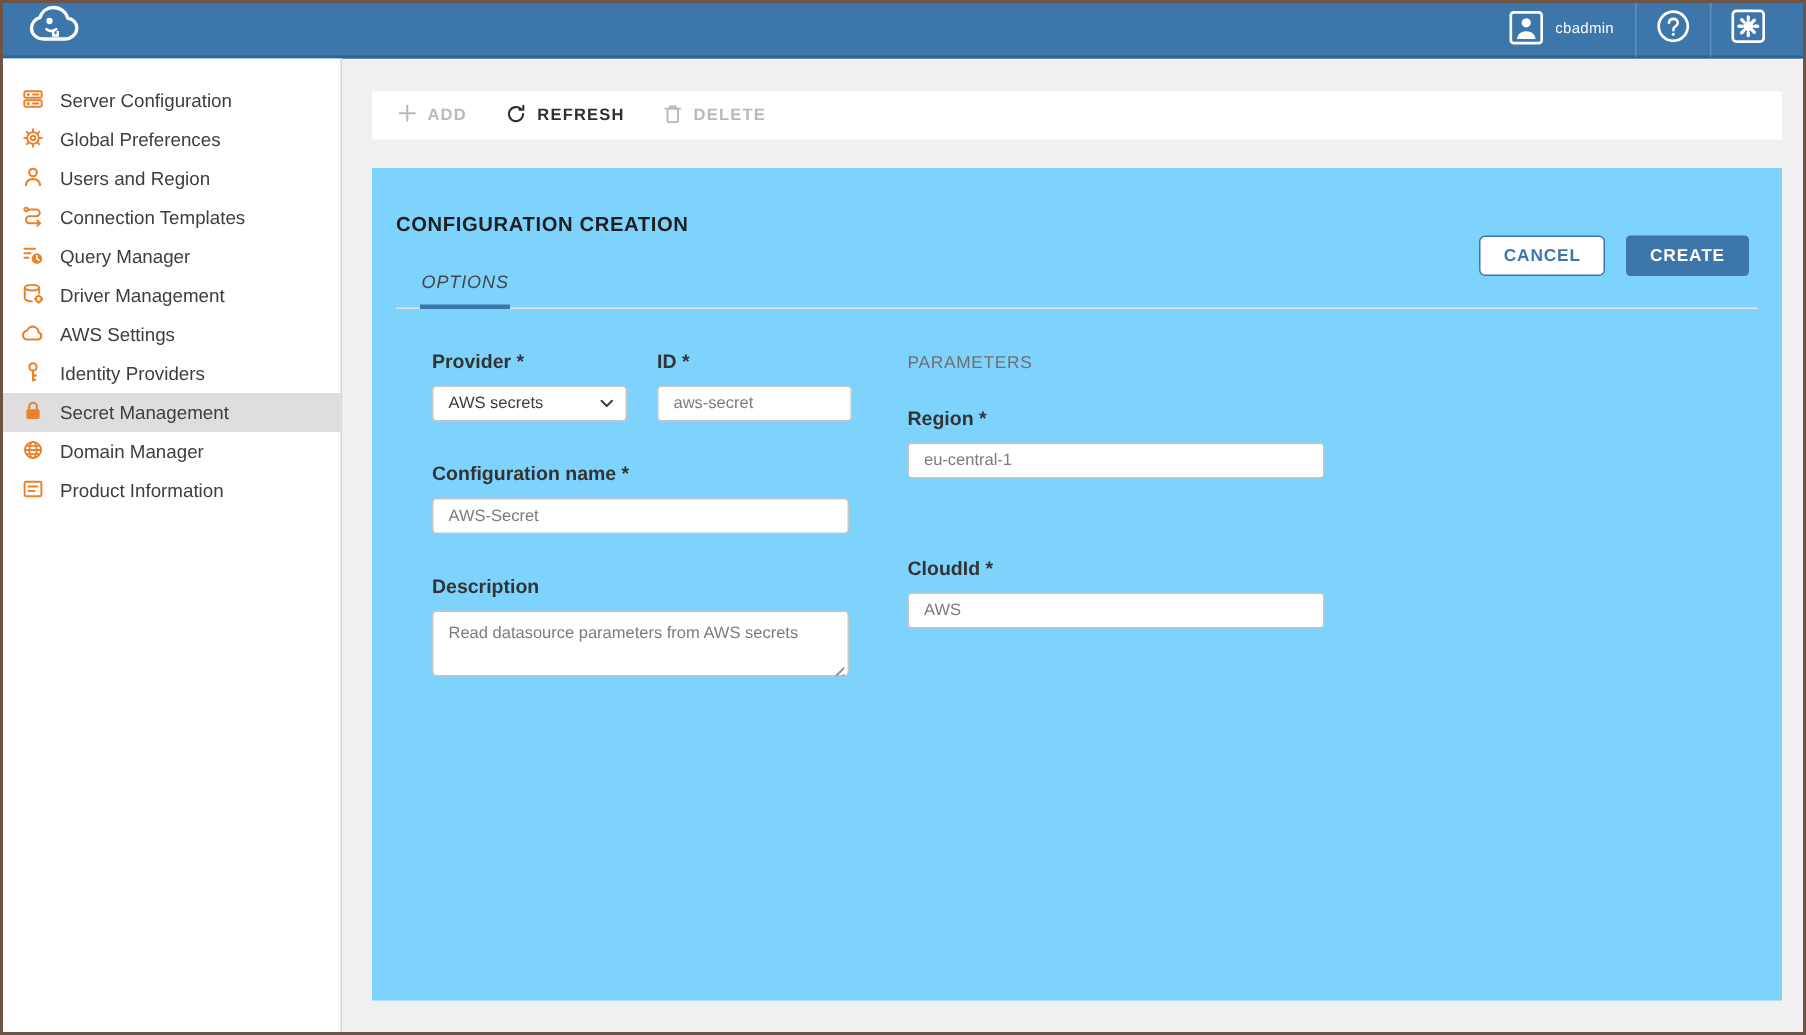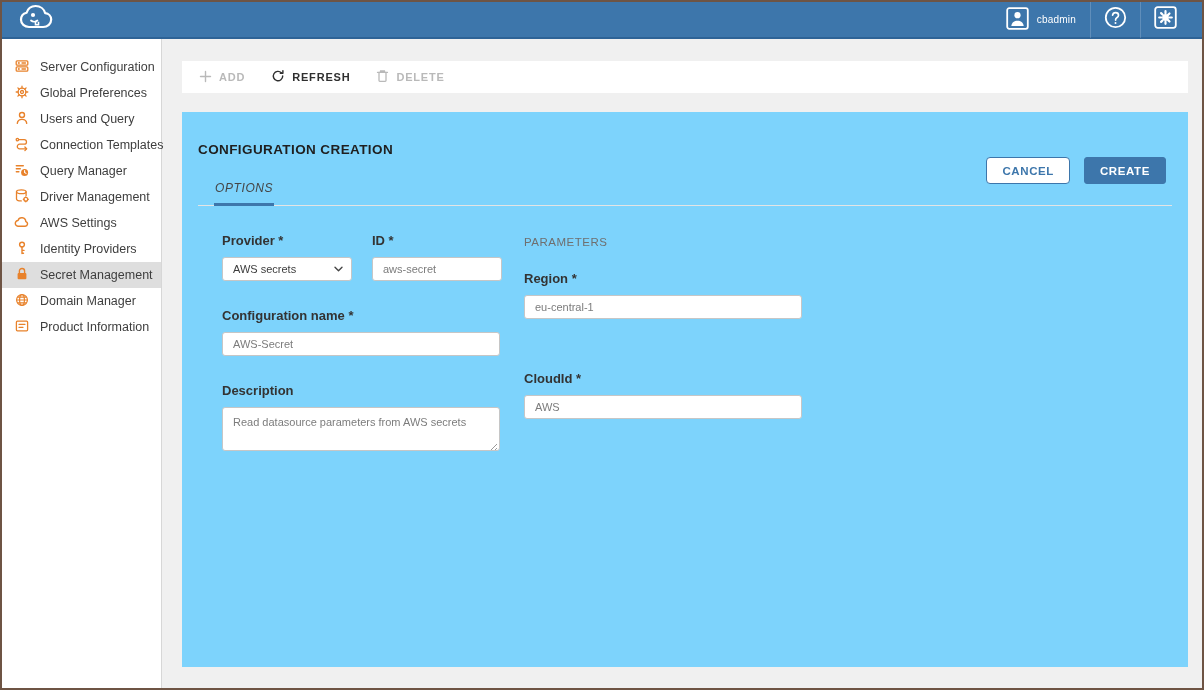--- a/index.html
+++ b/index.html
@@ -17,21 +17,21 @@
     display: flex; align-items: center; padding: 0 12px 0 13px; color: #fff;
   }
   .topbar-right { margin-left: auto; display: flex; align-items: center; height: 100%; }
   .user-chip { display: flex; align-items: center; gap: 8px; padding: 0 14px; height: 100%; }
   .user-chip span { font-size: 10px; letter-spacing: .2px; }
   .tb-sep { width: 1px; height: 37px; background: rgba(255,255,255,.18); }
   .tb-btn { padding: 0 13px; height: 100%; display: flex; align-items: center; cursor: pointer; }
   
   .app-body { display: flex; height: 649px; }
   .sidebar {
-    width: 160px; background: #fff; border-right: 1px solid #d7d7d7;
+    width: 226px; background: #fff; border-right: 1px solid #d7d7d7;
     padding-top: 15px; flex: none;
   }
   .side-item {
     height: 26px; display: flex; align-items: center; gap: 10px;
     padding: 0 12px; font-size: 12.5px; color: #3e3e3e; cursor: pointer; white-space: nowrap;
   }
   .side-item.selected { background: #dedede; }
   .side-item svg { flex: none; }
   .main { flex: 1; padding: 22px 14px 0 20px; overflow: hidden; }
   
@@ -52,21 +52,21 @@
   .btn { font-family: inherit; font-size: 11.5px; font-weight: 700; letter-spacing: .6px;
          height: 27px; padding: 0 15px; border-radius: 4px; cursor: pointer; }
   .btn-outline { background: #fff; color: #3d76ab; border: 1px solid #3d76ab; }
   .btn-solid { background: #3d76ab; color: #fff; border: 1px solid #3d76ab; border-radius: 3px; }
   .tabs { border-bottom: 1px solid #e4e4e4; padding-left: 16px; margin-top: -8px; display: flex; font-style: italic; }
   .tab {
     font-size: 12px; letter-spacing: .6px; color: #454545; padding: 5px 1px 8px;
     border-bottom: 3px solid #3d76ab; margin-bottom: -1px; cursor: pointer;
   }
   
-  .form { display: flex; gap: 24px; padding: 27px 0 0 24px; }
+  .form { display: flex; gap: 39px; padding: 27px 0 0 24px; }
   .col { width: 278px; flex: none; }
   .fgroup { margin-bottom: 0; }
   .flabel { display: block; font-size: 13px; font-weight: 700; color: #333; margin-bottom: 9px; }
   .tinput {
     width: 100%; height: 24px; border: 1px solid #c6c6c6; border-radius: 3px;
     padding: 0 10px; font-family: inherit; font-size: 11px; color: #7c7c7c; background: #fff;
   }
   .row2 { display: flex; gap: 20px; }
   .half { width: 130px; flex: none; }
   .fake-select {
@@ -163,21 +163,21 @@
       <span>Global Preferences</span>
     </div>
 
     <div class="side-item">
       <span>
         <svg width="16" height="16" viewBox="0 0 16 16" fill="none" stroke="#e8822b" stroke-width="1.4" stroke-linecap="round">
           <circle cx="8" cy="5" r="2.5"></circle>
             <path d="M3.3 13.4c.3-2.7 2.2-4 4.7-4s4.4 1.3 4.7 4"></path>
         </svg>
       </span>
-      <span>Users and Query</span>
+      <span>Users and Region</span>
     </div>
 
     <div class="side-item">
       <span>
         <svg width="16" height="16" viewBox="0 0 16 16" fill="none" stroke="#e8822b" stroke-width="1.3" stroke-linecap="round" stroke-linejoin="round">
           <circle cx="3.4" cy="3.6" r="1.2"></circle>
           <path d="M4.8 3.6h5.4a2.3 2.3 0 0 1 0 4.6H5.6a2.3 2.3 0 0 0 0 4.6h7"></path>
           <path d="M10.9 11l1.7 1.8-1.7 1.8"></path>
         </svg>
       </span>

